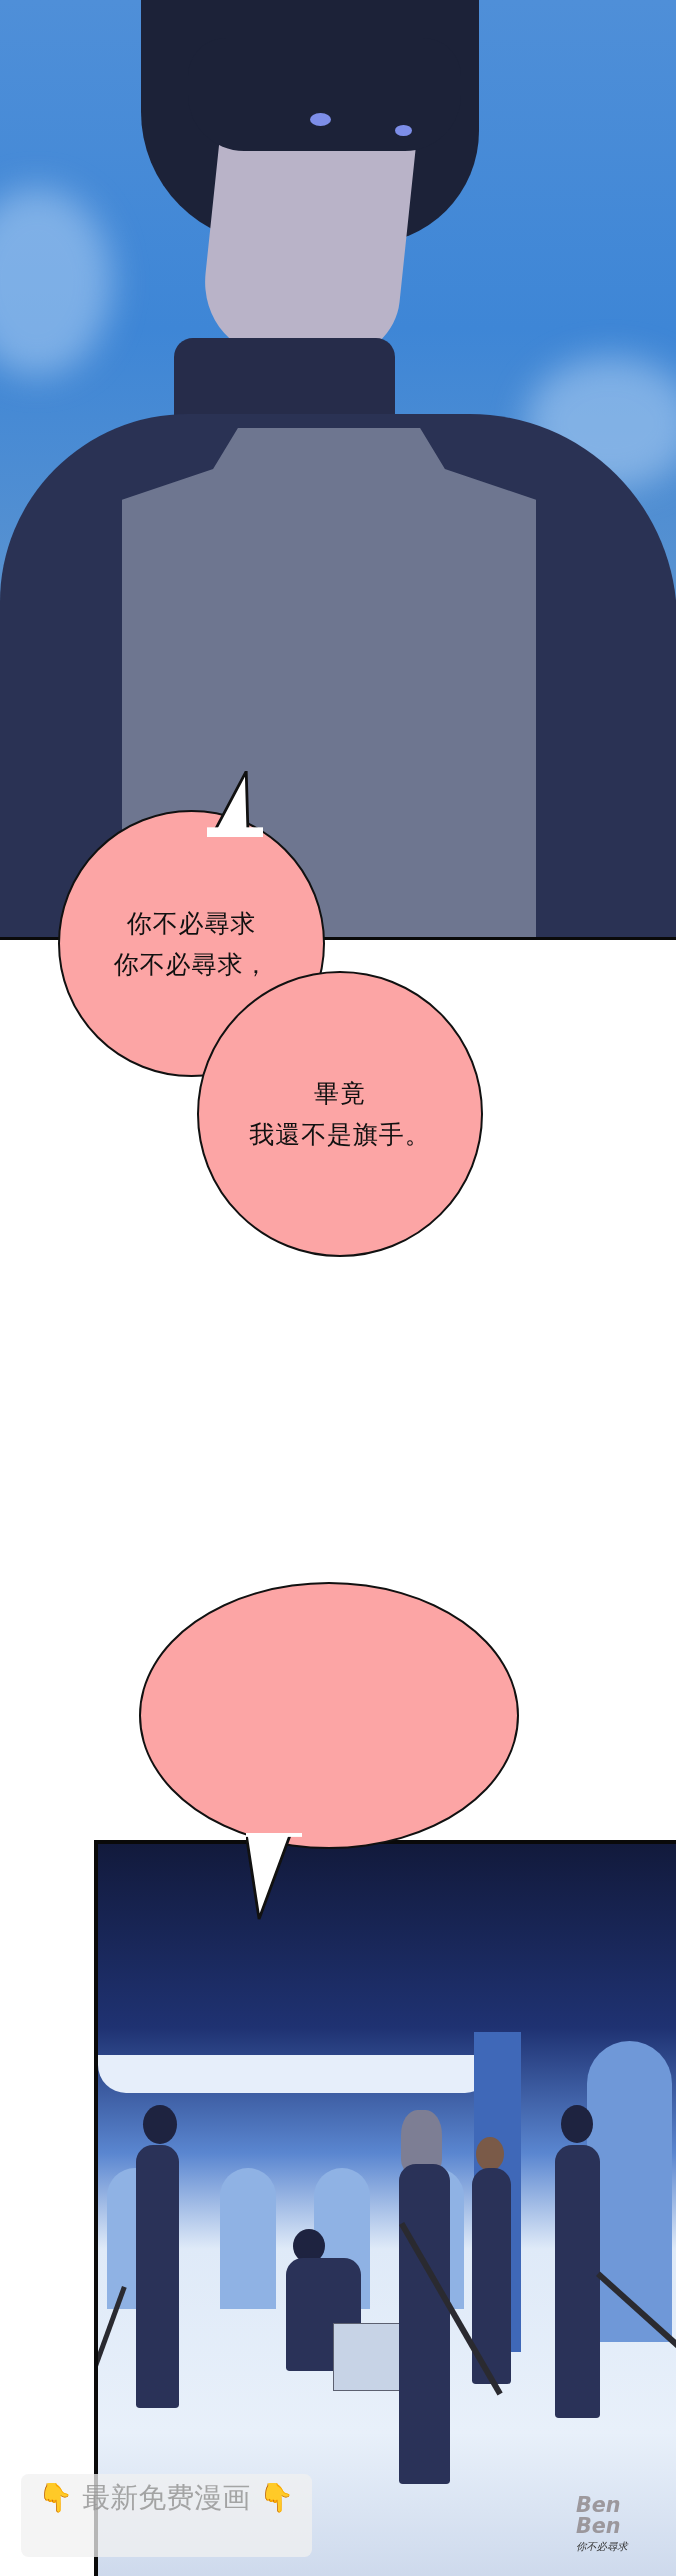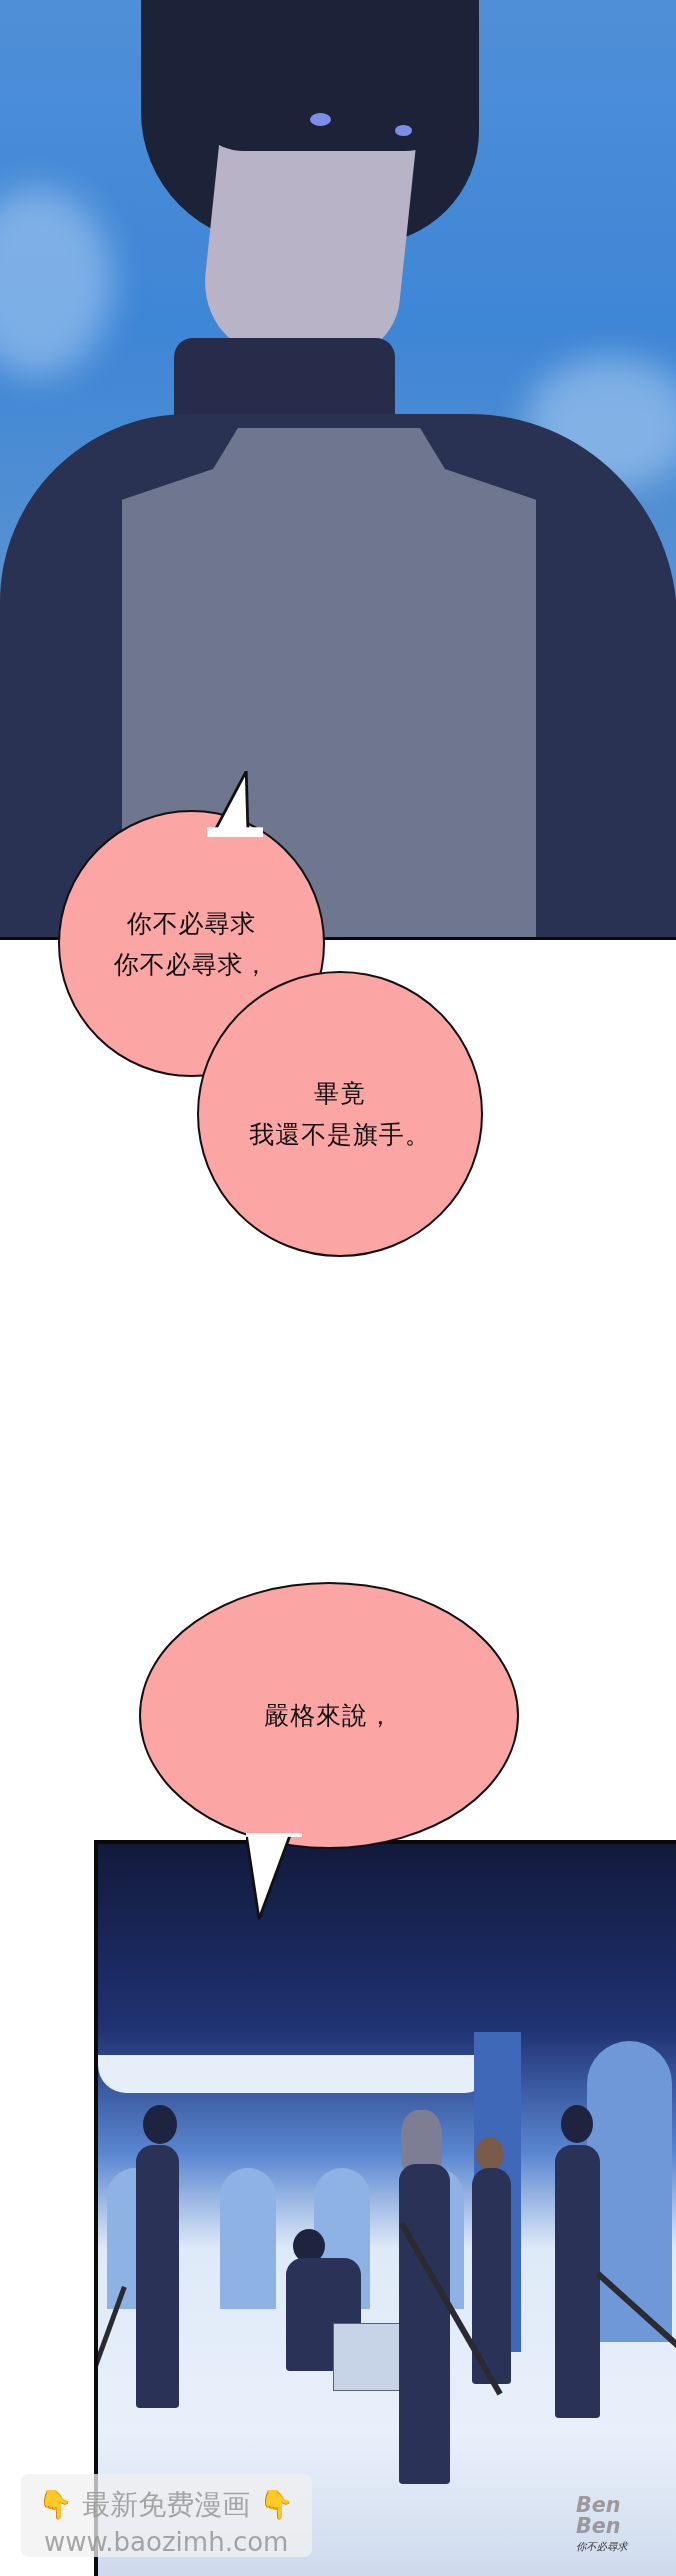--- a/index.html
+++ b/index.html
@@ -30,21 +30,21 @@
   
   .bubble { position: absolute; background: #fca5a5; border: 2.8px solid #111; border-radius: 50%;
     display: flex; align-items: center; justify-content: center; text-align: center; z-index: 5; }
   .bubble-text { font-size: 25px; line-height: 41px; color: #111; letter-spacing: 0.9px; }
   .tail { position: absolute; z-index: 6; }
 
   
   .wm-left { position: absolute; left: 20.7px; top: 2474px; width: 291px; height: 83px;
     background: rgba(240,240,240,0.75); border-radius: 7.5px; z-index: 8;
     text-align: center; color: rgba(150,150,150,0.85); }
-  .wm-line1 { font-size: 28px; line-height: 41px; margin-top: 10px; }
+  .wm-line1 { font-size: 28px; line-height: 41px; margin-top: 3px; }
   .wm-line2 { font-size: 26px; line-height: 34px; }
   .wm-hand { color: #f2b530; }
   .wm-right { position: absolute; left: 576px; top: 2495px; width: 85px; z-index: 8;
     color: rgba(130,120,120,0.7); font-size: 20.7px; font-weight: bold; line-height: 20.7px; font-style: italic; }
   .wm-right small { display: block; font-size: 10.3px; font-weight: normal; color: #333; }
 </style>
 </head>
 <body>
 
 <div class="panel" id="panel1">
@@ -106,34 +106,32 @@
   <div class="figure" style="left:374px;top:324px;width:39px;height:216px;"></div>
   <div class="figure-head" style="left:463px;top:261px;width:32px;height:38px;"></div>
   <div class="figure" style="left:457px;top:301px;width:45px;height:273px;"></div>
   <div class="sword" style="left:301px;top:381px;width:5.6px;height:197px;transform:rotate(-30deg);"></div>
   <div class="sword" style="left:498px;top:432px;width:5.6px;height:188px;transform:rotate(-48deg);"></div>
   <div class="sword" style="left:24.4px;top:442px;width:4.7px;height:141px;transform:rotate(20deg);"></div>
 </div>
 
 <div class="bubble" style="left:139px;top:1582px;width:376px;height:263px;">
   <div class="bubble-text">
-    <div>嚴格來說，</div>
   </div>
 </div>
 <svg class="tail" style="left:246px;top:1833px;" width="56" height="89" viewBox="0 0 60 95">
   <polygon points="0,0 48,0 14,92" fill="#ffffff" stroke="#111" stroke-width="3"></polygon>
   <rect x="0" y="-6" width="60" height="10" fill="#ffffff"></rect>
 </svg>
 
 <div class="wm-left">
   <div class="wm-line1">
     <span class="wm-hand">👇</span>
     <span>最新免费漫画</span>
     <span class="wm-hand">👇</span>
   </div>
-  <div class="wm-line2">www.baozimh.com</div>
 </div>
 <div class="wm-right">
   <div>Ben</div>
   <div>Ben</div>
   <small>你不必尋求</small>
 </div>
 
 
 </body></html>

